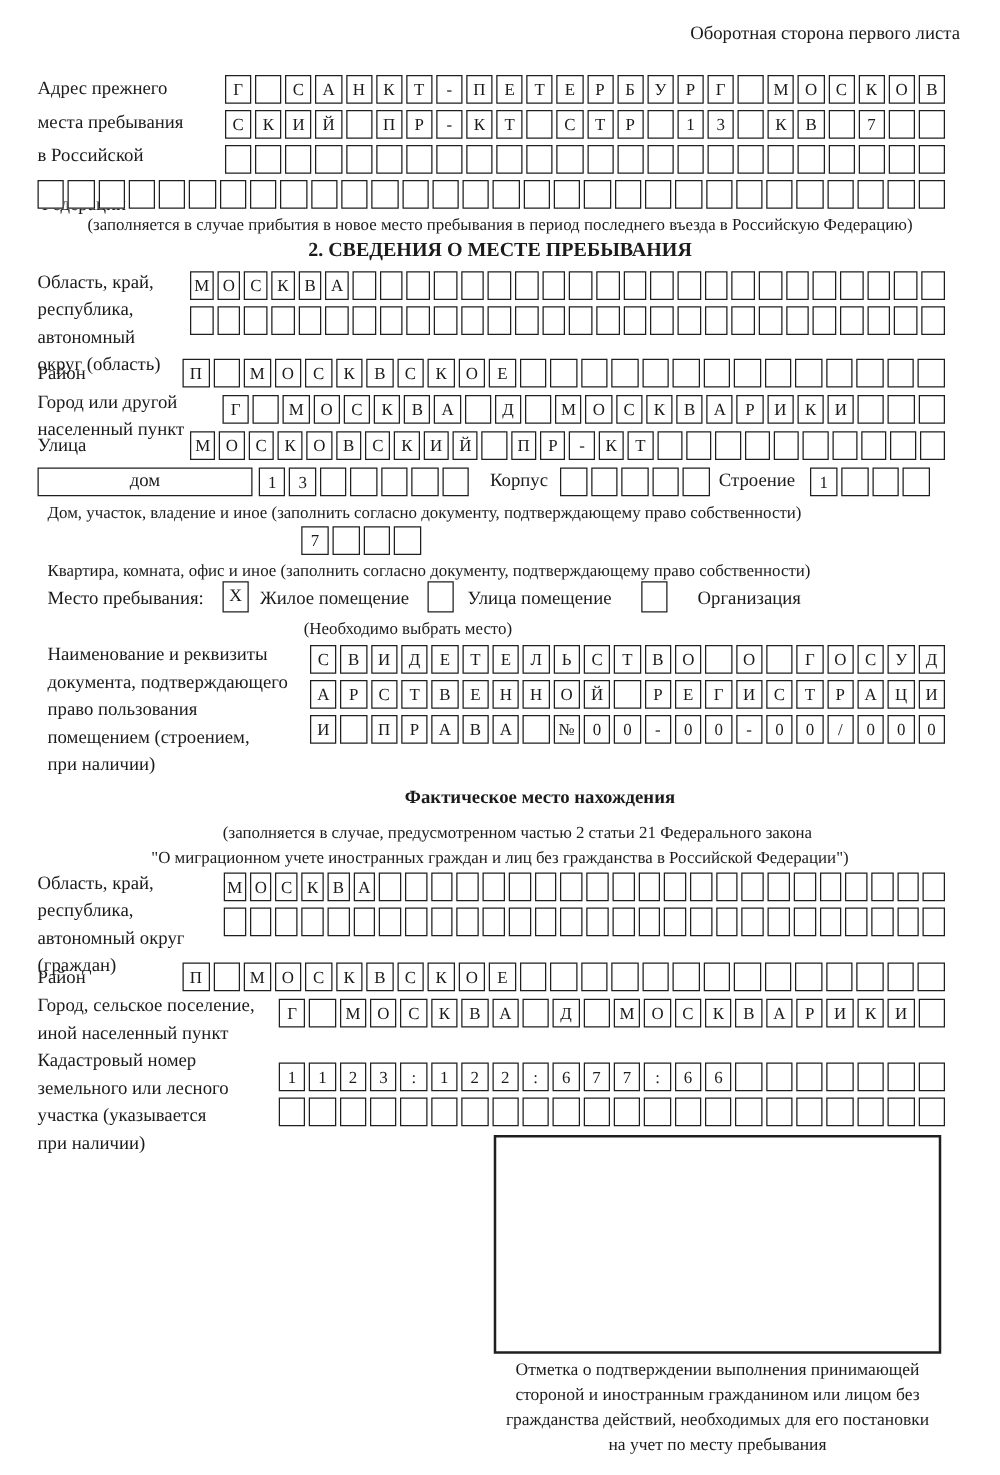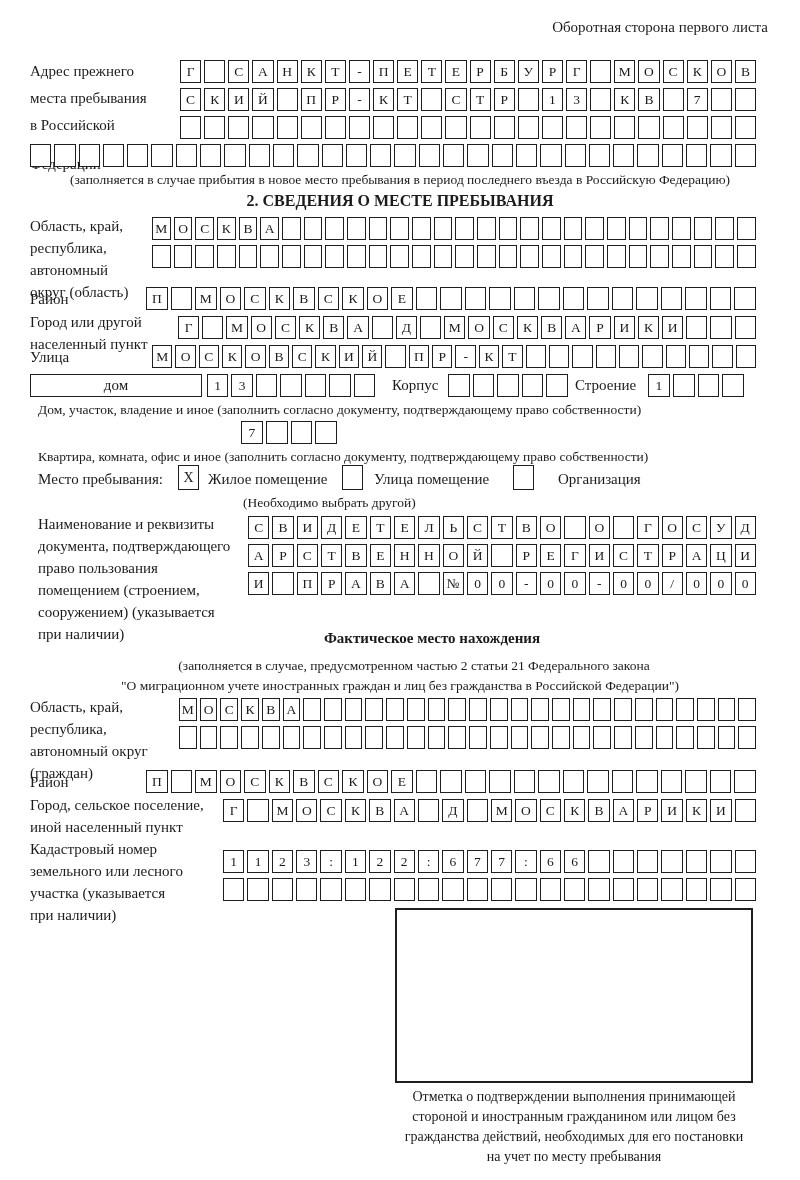--- a/index.html
+++ b/index.html
@@ -340,28 +340,27 @@
     </div>
   <div class="abs caption" style="left:38px;top:447px;">Квартира, комната, офис и иное (заполнить согласно документу, подтверждающему право собственности)</div>
 
   <div class="abs label" style="left:38px;top:468px;">Место пребывания:</div>
   <div class="checkbox" style="left:178px;top:465px;">X</div>
   <div class="abs label" style="left:208px;top:468px;">Жилое помещение</div>
   <div class="checkbox" style="left:342px;top:465px;"></div>
   <div class="abs label" style="left:374px;top:468px;">Улица помещение</div>
   <div class="checkbox" style="left:513px;top:465px;"></div>
   <div class="abs label" style="left:558px;top:468px;">Организация</div>
-  <div class="abs caption" style="left:243px;top:493px;">(Необходимо выбрать другой)</div>
+  <div class="abs caption" style="left:243px;top:493px;">(Необходимо выбрать место)</div>
 
   <div class="abs lbl-lines" style="left:38px;top:513px;">
     <div>Наименование и реквизиты</div>
     <div>документа, подтверждающего</div>
     <div>право пользования</div>
     <div>помещением (строением,</div>
-    <div>сооружением) (указывается</div>
     <div>при наличии)</div>
   </div>
   <div class="cellrow" style="left:248px;top:516px;width:508px;">
       <div class="cell">С</div>
       <div class="cell">В</div>
       <div class="cell">И</div>
       <div class="cell">Д</div>
       <div class="cell">Е</div>
       <div class="cell">Т</div>
       <div class="cell">Е</div>

